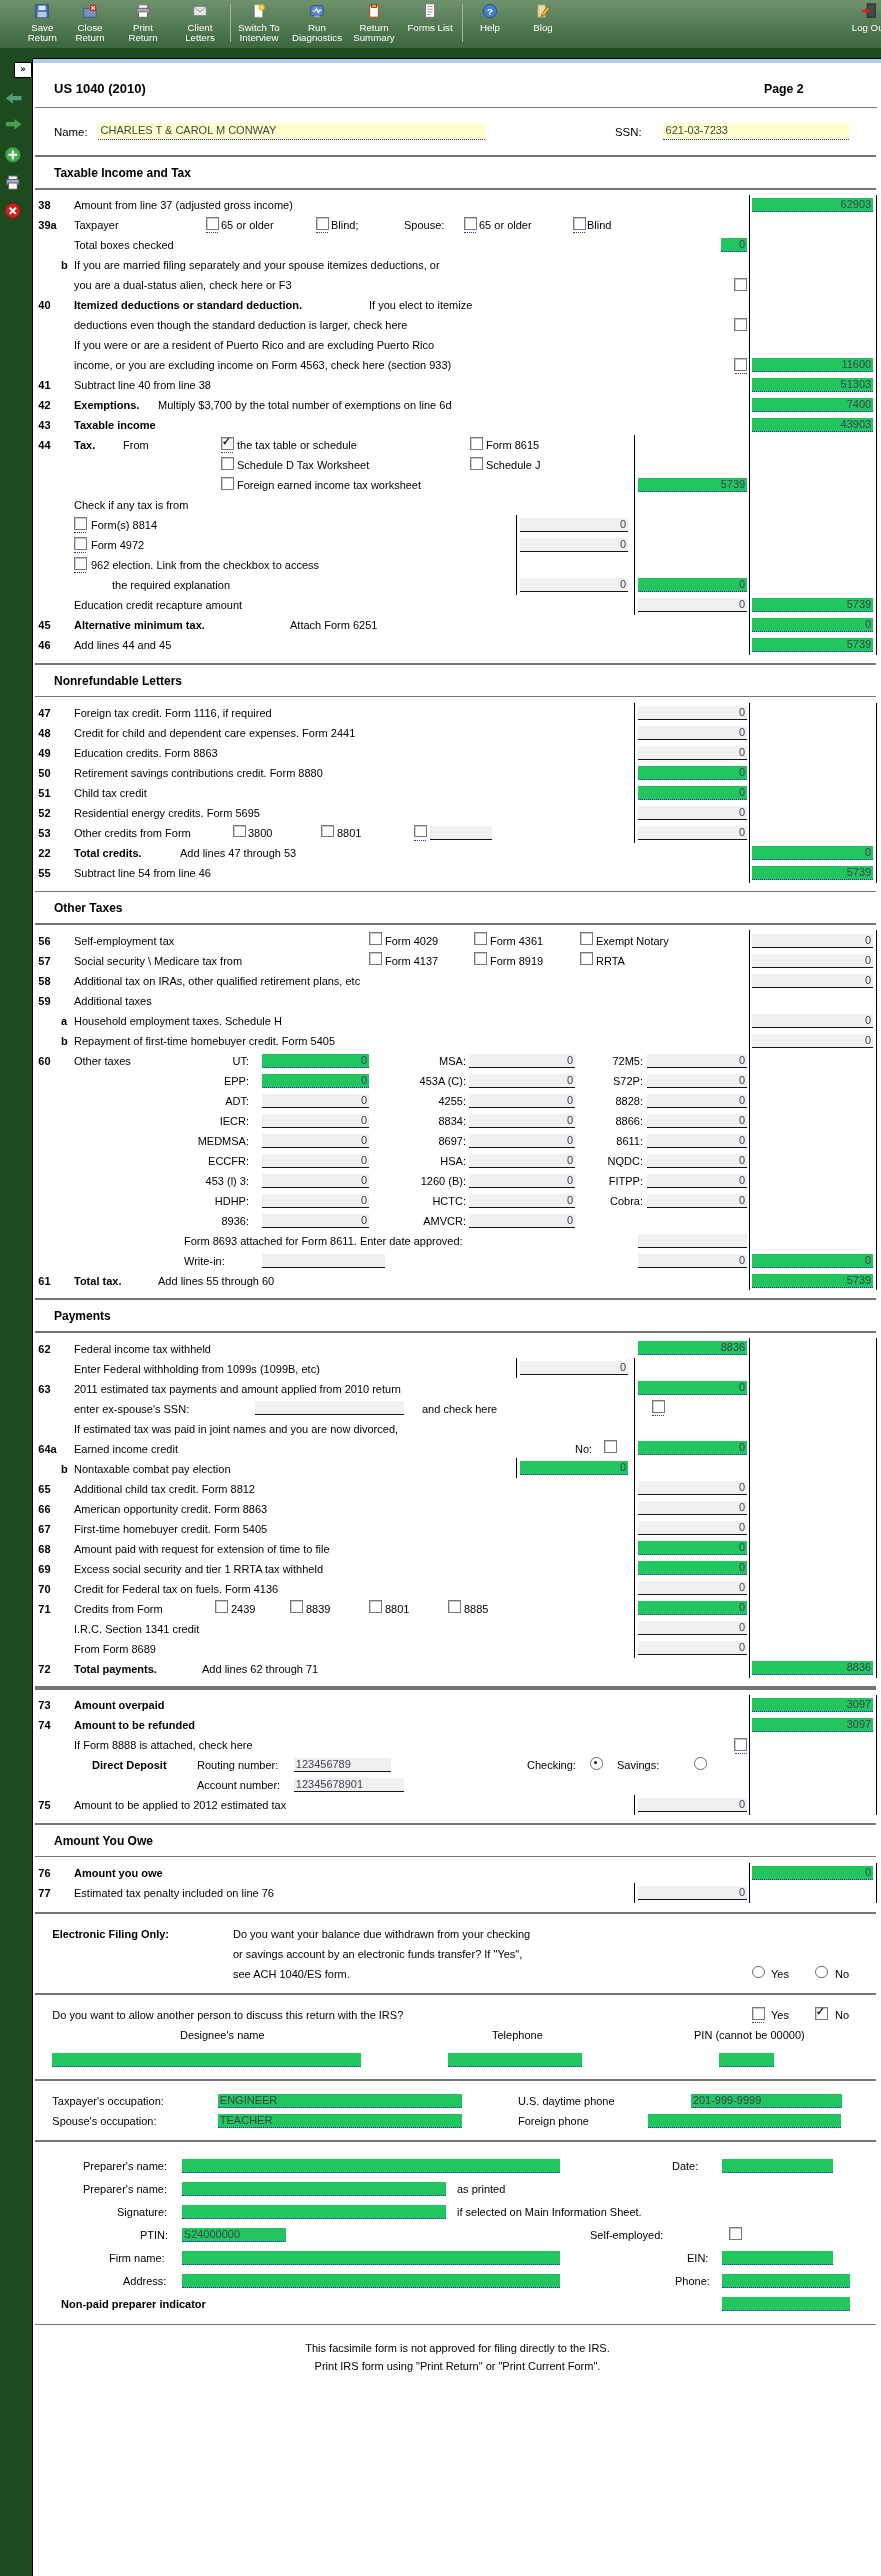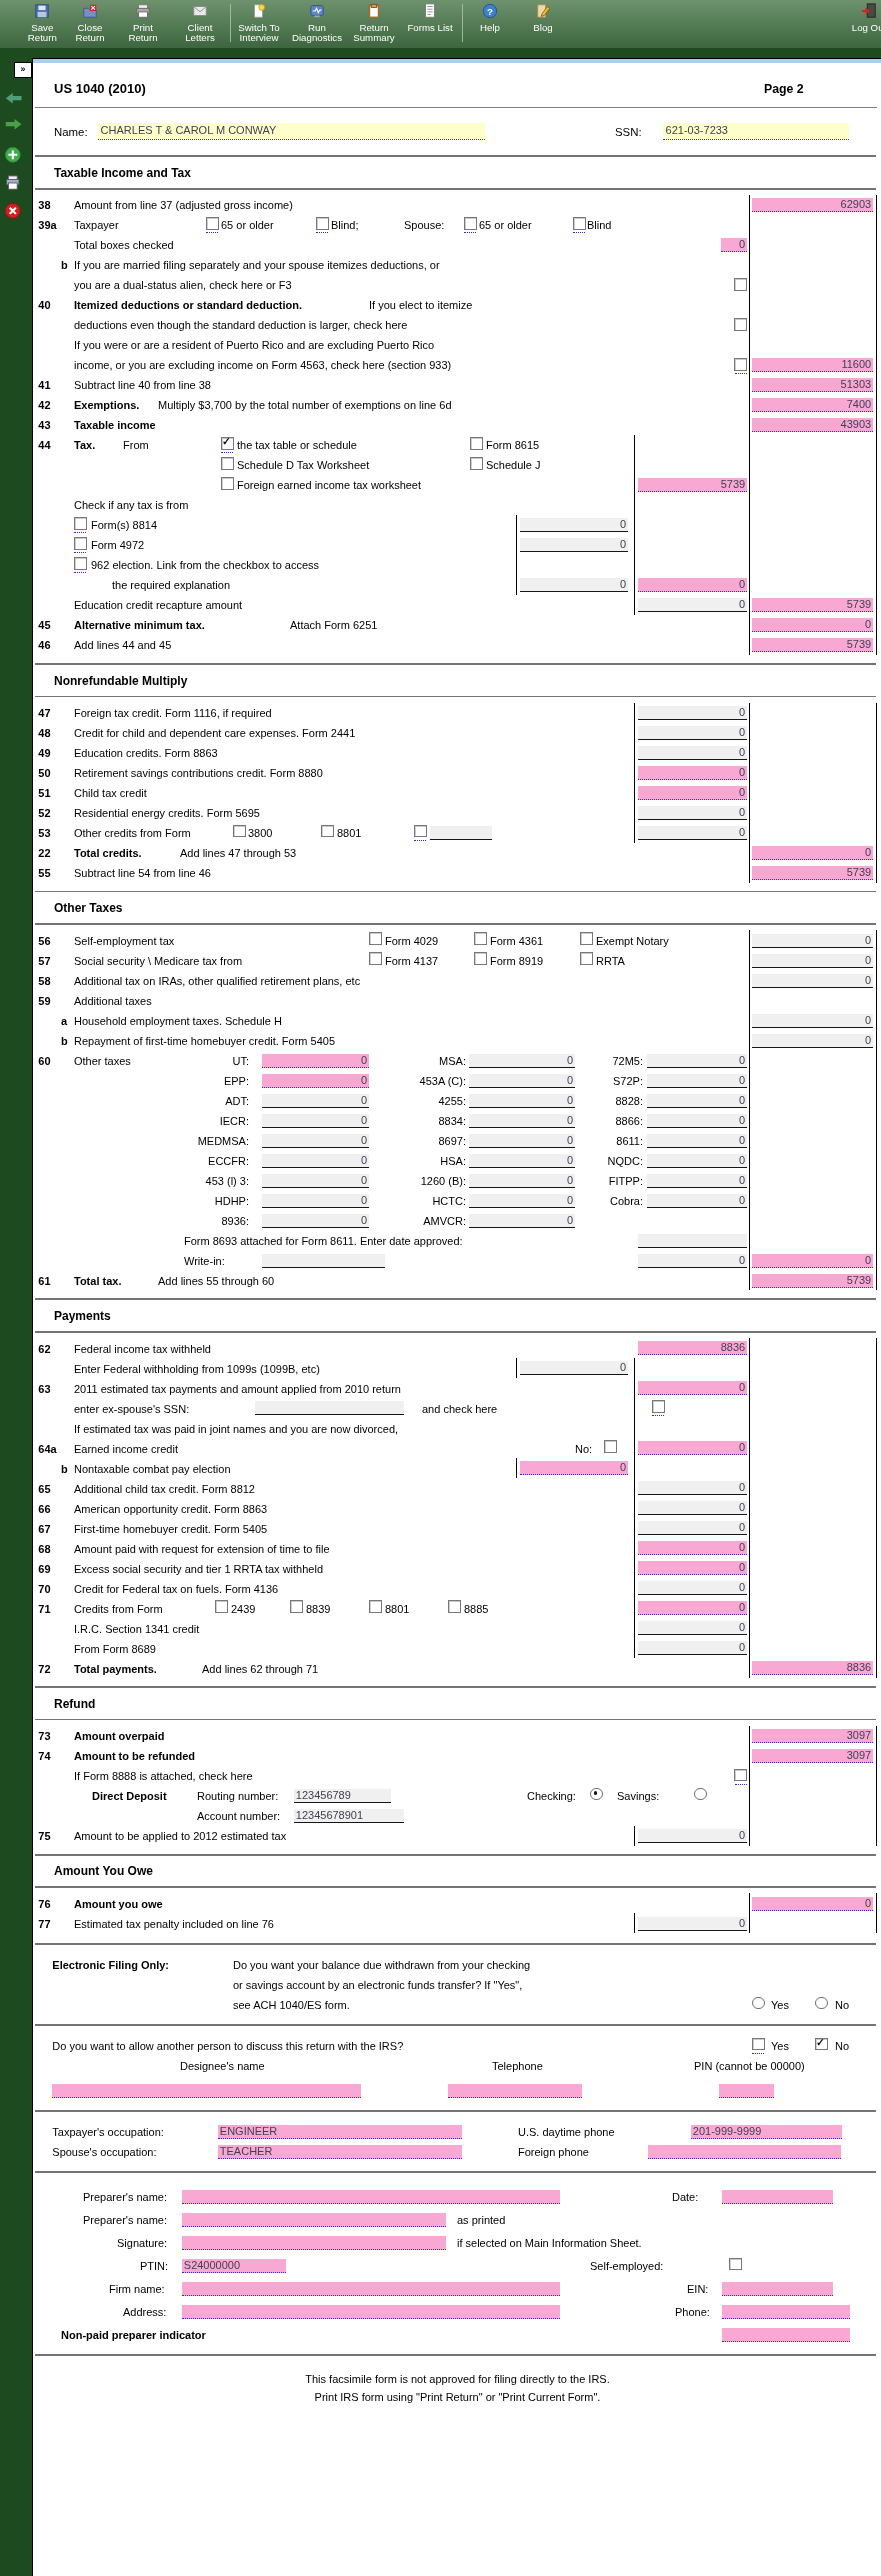--- a/index.html
+++ b/index.html
@@ -40,21 +40,21 @@
   .frow{position:relative;height:20px}
   .num{position:absolute;left:5.3px;bottom:3.5px;width:32px;font-weight:bold}
   .ltr{position:absolute;left:28px;bottom:3.5px;font-weight:bold}
   .flow{position:absolute;left:41px;bottom:3.5px;white-space:nowrap}
   .seg{position:absolute;bottom:3.5px;white-space:nowrap}
   .b{font-weight:bold}
   .vl{position:absolute;top:0;bottom:0;width:0.9px;background:#000}
   .cell{position:absolute;bottom:2.6px;text-align:right}
   .fld{display:inline-block;height:14px;line-height:13px;font-size:11px;color:#3f3f52;
        padding:0 1.8px;text-align:right;vertical-align:bottom;box-sizing:border-box}
-  .fld.y{background:#f9a8d4;border-bottom:1.8px dotted #2a2ae0}
+  .fld.y{background:#22c55e;border-bottom:1.8px dotted #2a2ae0}
   .fld.g{background:#f0f0f0;border-bottom:1.8px solid #161616}
   .fld.al{text-align:left}
   .cb{position:relative;display:inline-block;width:10.6px;height:10.6px;background:#fff;border:0.9px solid #787878;
       box-shadow:inset 0.9px 0.9px 0 #c9c9c9;vertical-align:middle;margin-bottom:1.8px}
   .cb.bl::after{content:"";position:absolute;left:-0.9px;right:-0.9px;bottom:-4.4px;border-bottom:1.8px dotted #2a2ae0}
   .cb.on::before{content:"\2713";position:absolute;left:0px;top:-2.6px;font-size:10.6px;font-weight:bold;color:#111}
   .rb{position:relative;display:inline-block;width:10.6px;height:10.6px;background:#fff;border:0.9px solid #6f6f6f;
       border-radius:50%;vertical-align:middle;margin-bottom:1.8px}
   .rb.on::before{content:"";position:absolute;left:2.6px;top:2.6px;width:3.5px;height:3.5px;border-radius:50%;background:#111}
   .grid-lab{position:absolute;bottom:3.5px;text-align:right}
@@ -387,21 +387,21 @@
           </div>
           <div class="frow">
             <div class="flow"><span>Add lines 44 and 45</span></div>
             <div class="num">46</div>
             <div class="cell" style="left: 719px; width: 121px;"><span class="fld y" style="width: 121px;">5739</span></div>
             <div class="vl" style="left: 716px;"></div>
             <div class="vl" style="left: 843px;"></div>
           </div>
           <div class="sec-padtop"></div>
           <div class="sec-hr"></div>
-          <div class="sec-title">Nonrefundable Multiply</div>
+          <div class="sec-title">Nonrefundable Letters</div>
           <div class="sec-hr"></div>
           <div class="sec-padbot"></div>
           <div class="frow">
             <div class="flow"><span>Foreign tax credit.  Form 1116,  if required</span></div>
             <div class="num">47</div>
             <div class="cell" style="left: 605px; width: 109px;"><span class="fld g" style="width: 109px;">0</span></div>
             <div class="vl" style="left: 716px;"></div>
             <div class="vl" style="left: 843px;"></div>
             <div class="vl" style="left: 601px;"></div>
           </div>
@@ -789,21 +789,20 @@
           <div class="frow">
             <div class="flow"><span class="b">Total payments.</span></div>
             <div class="num">72</div>
             <span class="seg" style="left: 169px;">Add lines 62 through 71</span>
             <div class="cell" style="left: 719px; width: 121px;"><span class="fld y" style="width: 121px;">8836</span></div>
             <div class="vl" style="left: 716px;"></div>
             <div class="vl" style="left: 843px;"></div>
           </div>
           <div class="sec-padtop"></div>
           <div class="sec-hr"></div>
-          <div class="sec-title">Refund</div>
           <div class="sec-hr"></div>
           <div class="sec-padbot"></div>
           <div class="frow">
             <div class="flow"><span class="b">Amount overpaid</span></div>
             <div class="num">73</div>
             <div class="cell" style="left: 719px; width: 121px;"><span class="fld y" style="width: 121px;">3097</span></div>
             <div class="vl" style="left: 716px;"></div>
             <div class="vl" style="left: 843px;"></div>
           </div>
           <div class="frow">

